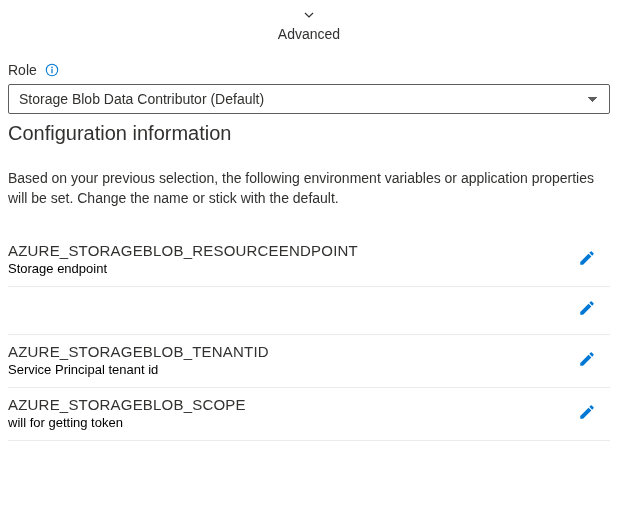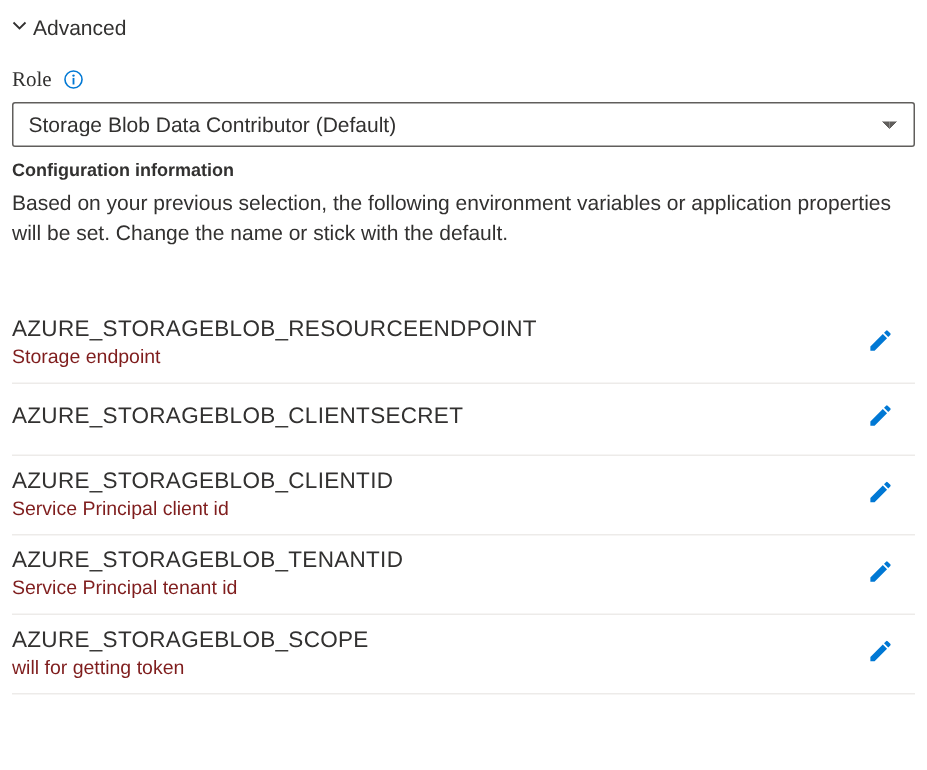--- a/index.html
+++ b/index.html
@@ -13,32 +13,32 @@
       -webkit-font-smoothing: antialiased;
     }
     .advanced-header {
       display: flex;
       align-items: center;
       gap: 4px;
       font-size: 14px;
       color: #323130;
       cursor: pointer;
       margin-bottom: 20px;
+      flex-direction: column;
     }
     .chevron {
       font-size: 10px;
       line-height: 1;
     }
     .role-label-row {
       display: flex;
-      align-items: flex-start;
+      align-items: center;
       gap: 8px;
       font-size: 14px;
       margin-bottom: 6px;
-      font-family: Liberation Serif, serif;
     }
     .info-icon {
       color: #0078d4;
       width: 14px;
       height: 14px;
       display: inline-flex;
     }
     .select-wrapper {
       margin-bottom: 8px;
     }
@@ -53,48 +53,48 @@
       background: #fff;
       appearance: none;
       -webkit-appearance: none;
       background-image: linear-gradient(45deg, transparent 50%, #605e5c 50%), linear-gradient(135deg, #605e5c 50%, transparent 50%);
       background-position: calc(100% - 16px) 50%, calc(100% - 11px) 50%;
       background-size: 5px 5px, 5px 5px;
       background-repeat: no-repeat;
       cursor: pointer;
     }
     .config-heading {
-      font-size: 12px;
+      font-size: 20px;
       color: #323130;
-      margin-bottom: 6px;
-      font-weight: 700;
+      margin-bottom: 24px;
+      font-weight: 400;
     }
     .config-desc {
       font-size: 14px;
       color: #323130;
       line-height: 1.4;
-      margin-bottom: 38px;
+      margin-bottom: 26px;
     }
     .config-row {
       display: flex;
       align-items: center;
       justify-content: space-between;
       border-bottom: 1px solid #edebe9;
       padding: 8px 0 10px 0;
     }
     .config-text { flex: 1; }
     .config-name {
       font-size: 15px;
       color: #323130;
       letter-spacing: 0.2px;
       margin-bottom: 2px;
     }
     .config-sub {
       font-size: 13px;
-      color: #7f1d1d;
+      color: #000000;
     }
     .edit-btn {
       background: none;
       border: none;
       cursor: pointer;
       padding: 4px 10px;
       margin-right: 4px;
       display: flex;
       align-items: center;
       justify-content: center;
@@ -143,32 +143,20 @@
         <div class="config-sub">Storage endpoint</div>
       </div>
       <button class="edit-btn">
         <span><svg viewBox="0 0 24 24" fill="none">
             <path d="M3 17.25V21h3.75L17.81 9.94l-3.75-3.75L3 17.25zM20.71 7.04a1 1 0 0 0 0-1.41l-2.34-2.34a1 1 0 0 0-1.41 0l-1.83 1.83 3.75 3.75 1.83-1.83z" fill="#0078d4"></path>
           </svg></span>
       </button>
     </div>
     <div class="config-row">
       <div class="config-text">
-        <div class="config-name">AZURE_STORAGEBLOB_CLIENTSECRET</div>
-      </div>
-      <button class="edit-btn">
-        <span><svg viewBox="0 0 24 24" fill="none">
-            <path d="M3 17.25V21h3.75L17.81 9.94l-3.75-3.75L3 17.25zM20.71 7.04a1 1 0 0 0 0-1.41l-2.34-2.34a1 1 0 0 0-1.41 0l-1.83 1.83 3.75 3.75 1.83-1.83z" fill="#0078d4"></path>
-          </svg></span>
-      </button>
-    </div>
-    <div class="config-row">
-      <div class="config-text">
-        <div class="config-name">AZURE_STORAGEBLOB_CLIENTID</div>
-        <div class="config-sub">Service Principal client id</div>
       </div>
       <button class="edit-btn">
         <span><svg viewBox="0 0 24 24" fill="none">
             <path d="M3 17.25V21h3.75L17.81 9.94l-3.75-3.75L3 17.25zM20.71 7.04a1 1 0 0 0 0-1.41l-2.34-2.34a1 1 0 0 0-1.41 0l-1.83 1.83 3.75 3.75 1.83-1.83z" fill="#0078d4"></path>
           </svg></span>
       </button>
     </div>
     <div class="config-row">
       <div class="config-text">
         <div class="config-name">AZURE_STORAGEBLOB_TENANTID</div>

